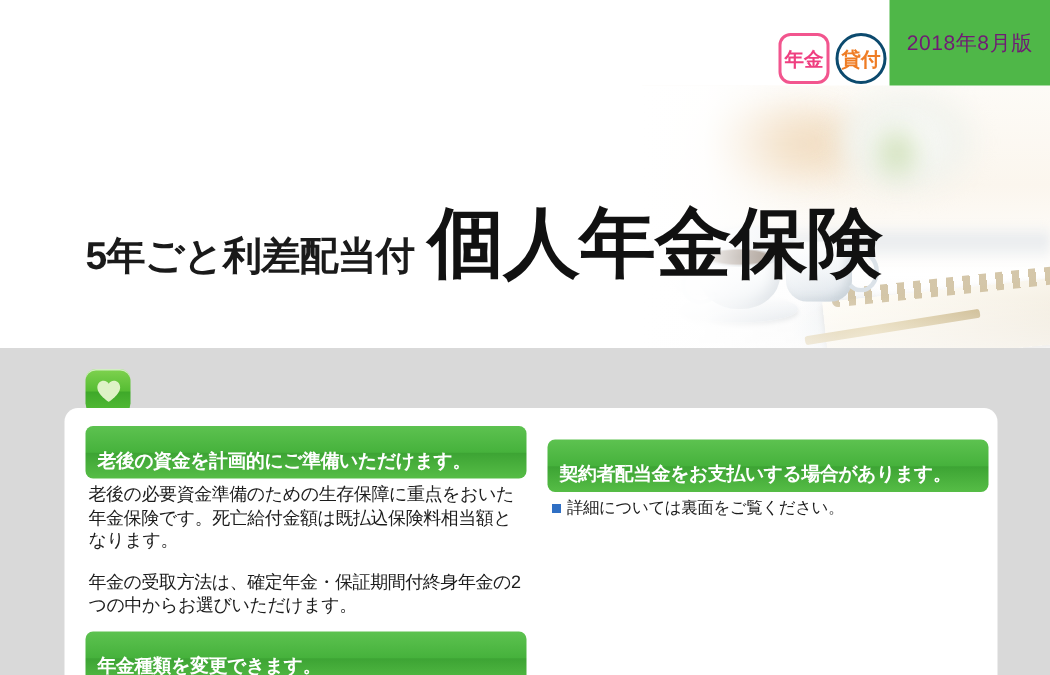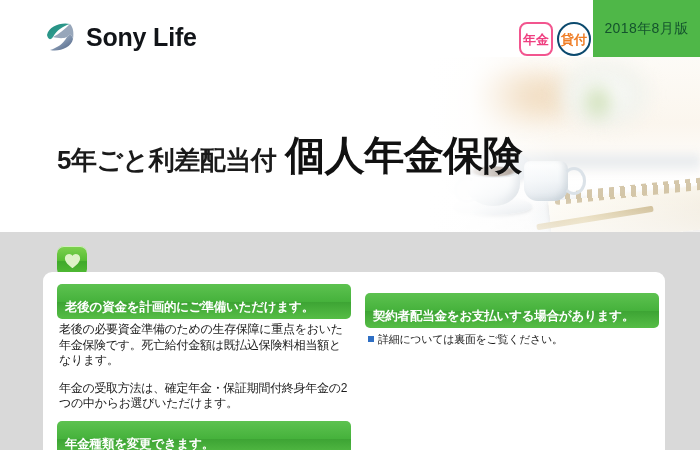--- a/index.html
+++ b/index.html
@@ -241,42 +241,42 @@
   .version-banner {
     position: absolute;
     left: 593px;
     top: 0;
     width: 107px;
     height: 57px;
     background: #4fb748;
     display: flex;
     align-items: center;
     justify-content: center;
-    color: #14532d;
+    color: #701a75;
     font-size: 14px;
     letter-spacing: .4px;
   }
 
   
   .main-title {
     position: absolute;
     left: 57px;
     top: 128px;
     display: flex;
     align-items: baseline;
     white-space: nowrap;
   }
   .title-small {
     font-size: 26px;
     font-weight: 700;
     color: #1a1a1a;
     letter-spacing: -0.5px;
   }
   .title-large {
-    font-size: 40px;
+    font-size: 51px;
     font-weight: 700;
     color: #111111;
     letter-spacing: -0.5px;
     margin-left: 9px;
   }
 
   
   .features-heading {
     position: absolute;
     left: 57px;
@@ -382,40 +382,20 @@
       <div class="saucer"></div>
       <div class="pitcher"></div>
       <div class="pitcher-handle"></div>
       <div class="cup"></div>
       <div class="cup-rim"></div>
       <div class="cup-handle"></div>
       <div class="fade-left"></div>
       <div class="fade-bottom"></div>
     </div>
 
-    <div class="logo">
-      <svg class="logo-mark" viewBox="0 0 34 34">
-        <defs>
-          <linearGradient id="swirlTop" x1="0" y1="0" x2="1" y2="1">
-            <stop offset="0%" stop-color="#1f8a7e"></stop>
-            <stop offset="55%" stop-color="#2f9b8d"></stop>
-            <stop offset="100%" stop-color="#9fb3bd"></stop>
-          </linearGradient>
-          <linearGradient id="swirlBot" x1="0" y1="0" x2="1" y2="1">
-            <stop offset="0%" stop-color="#c9d2da"></stop>
-            <stop offset="55%" stop-color="#7d90ab"></stop>
-            <stop offset="100%" stop-color="#4a5f80"></stop>
-          </linearGradient>
-        </defs>
-        <path d="M4 15 C6 6, 18 2, 27 4 C20 6, 14 10, 10 17 C7 21, 5 19, 4 15 Z" fill="url(#swirlTop)"></path>
-        <path d="M30 19 C28 28, 16 32, 7 30 C14 28, 20 24, 24 17 C27 13, 29 15, 30 19 Z" fill="url(#swirlBot)"></path>
-        <path d="M27 4 C22 9, 16 14, 10 17 C14 18, 20 19, 24 17 C27 13, 29 15, 30 19 C31 12, 30 7, 27 4 Z" fill="#8e9eb4" opacity=".92"></path>
-      </svg>
-      <span class="logo-text">Sony Life</span>
-    </div>
 
     <div class="badges">
       <div class="badge-nenkin">年金</div>
       <div class="badge-kashitsuke">貸付</div>
     </div>
 
     <div class="version-banner">2018年8月版</div>
 
     <div class="main-title">
       <span class="title-small">5年ごと利差配当付</span>

